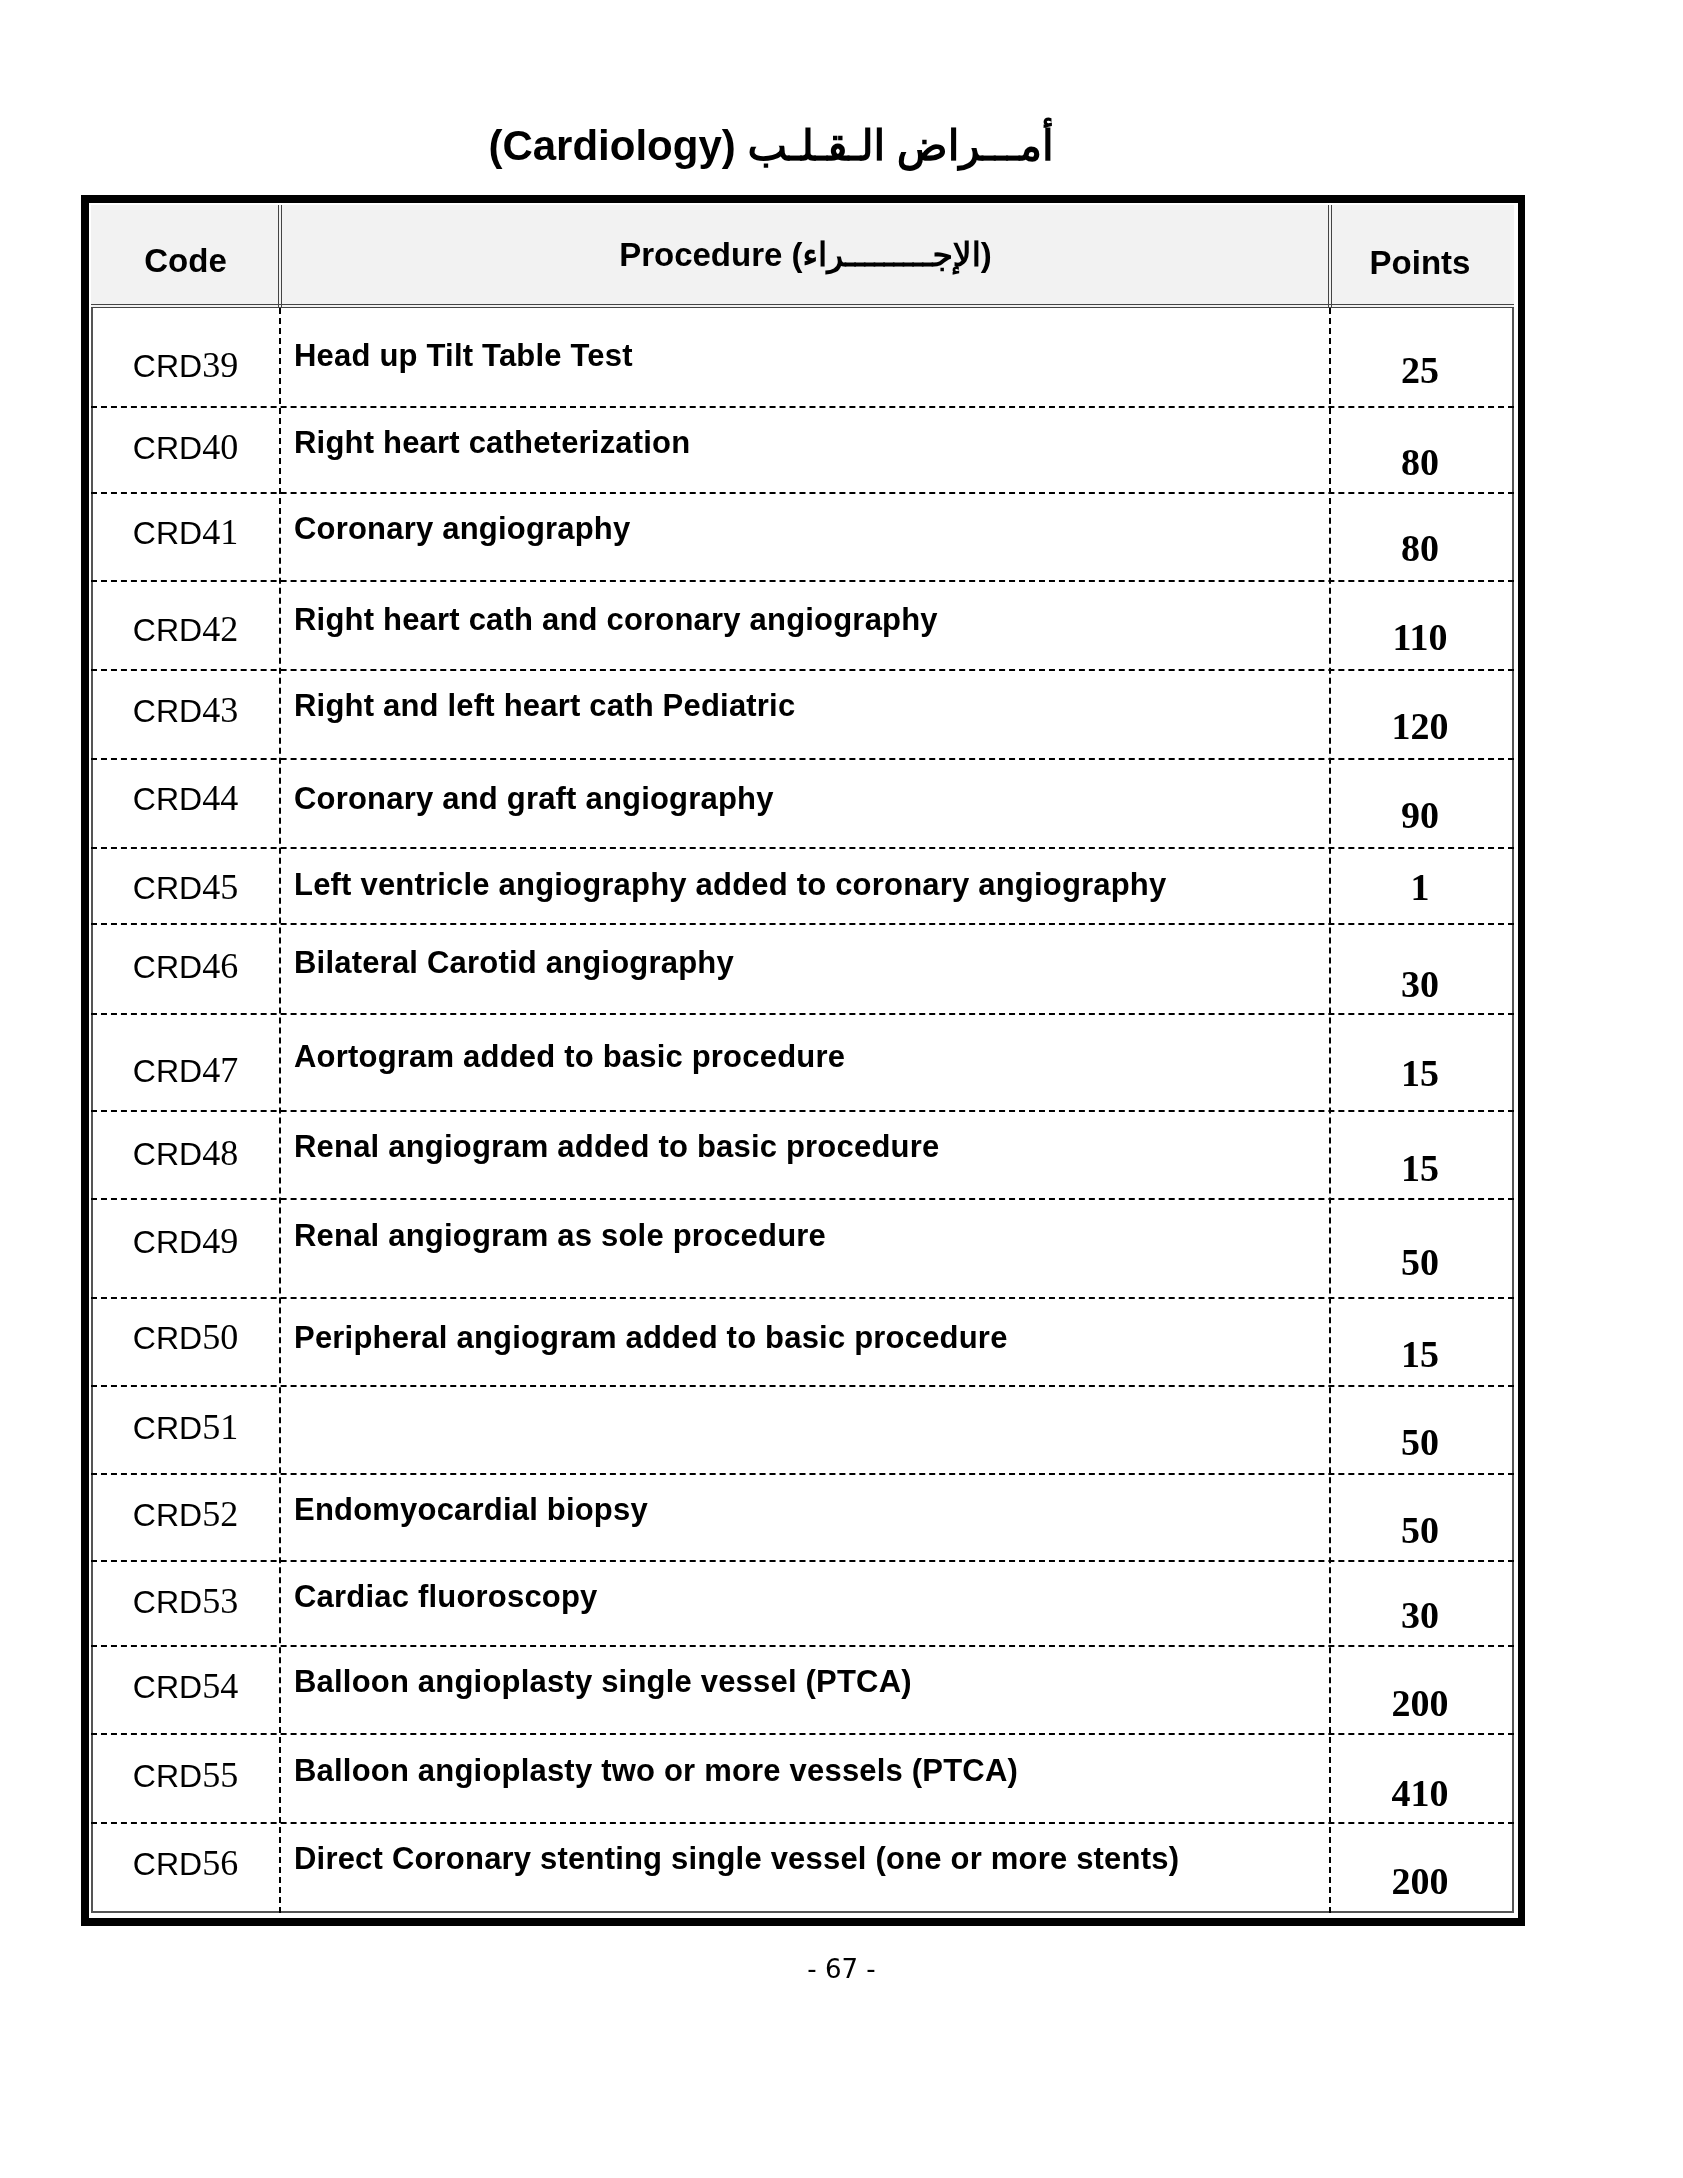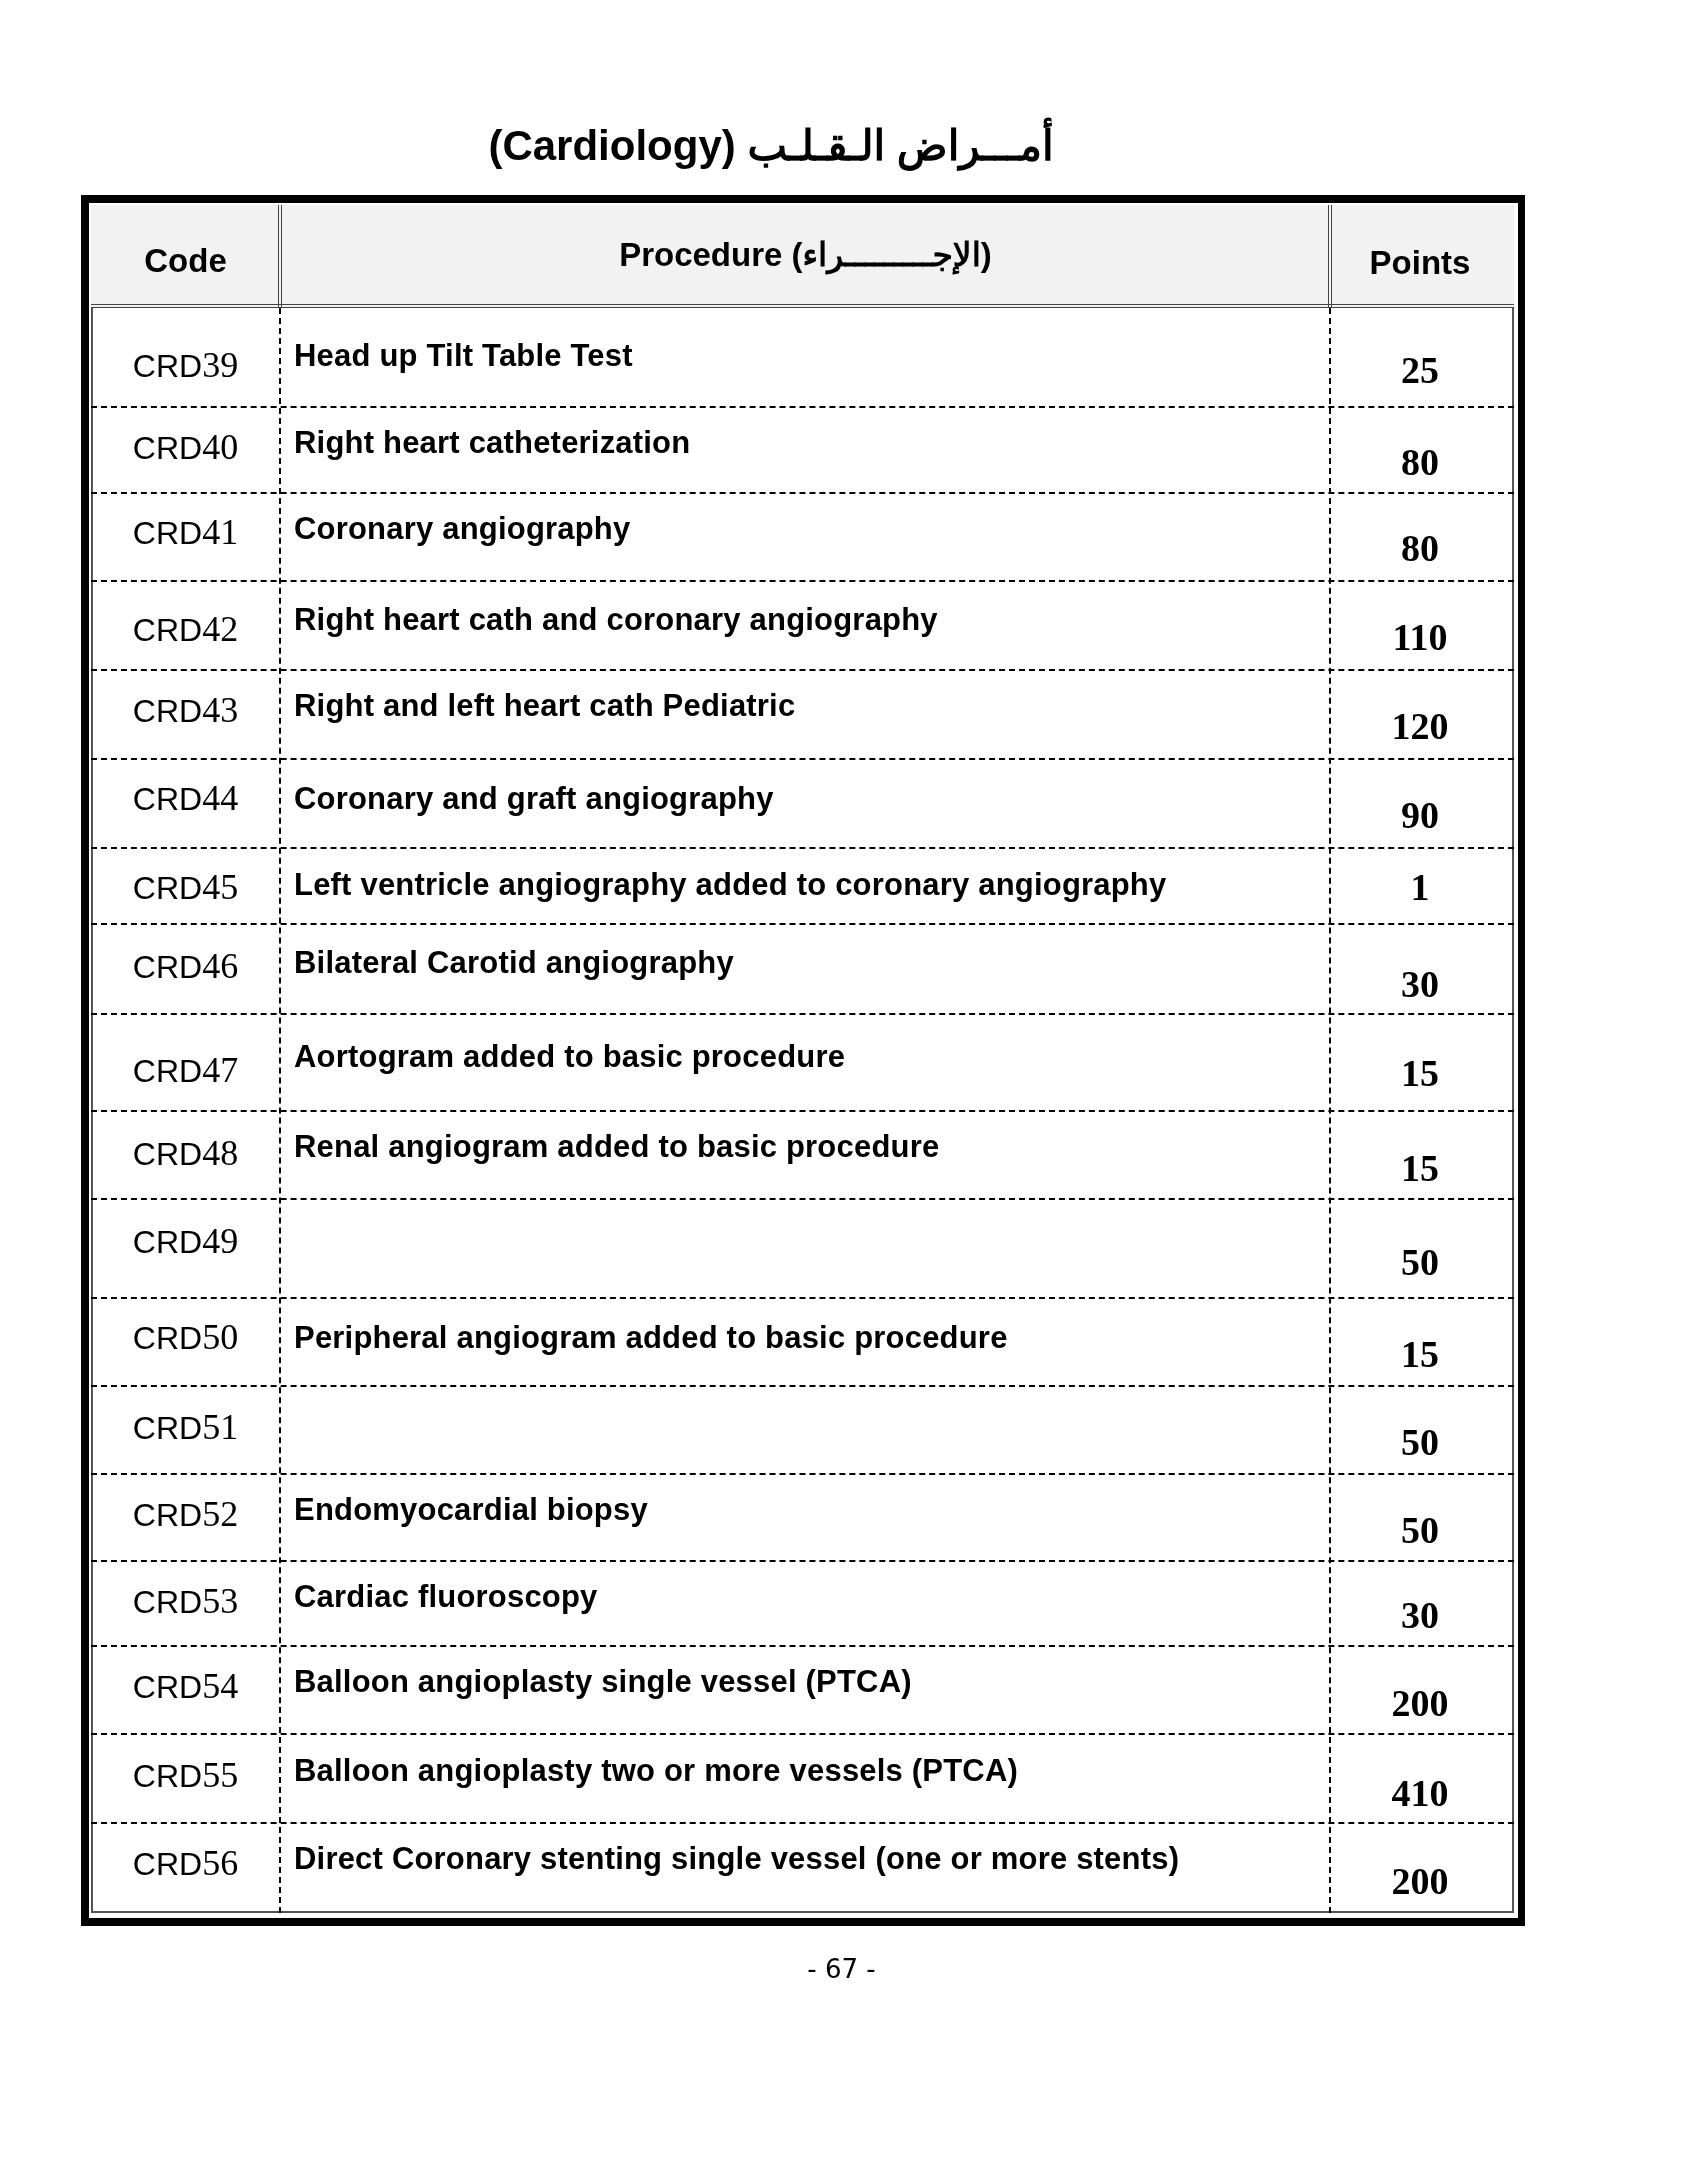--- a/index.html
+++ b/index.html
@@ -100,20 +100,21 @@
     <div class="proc" style="top:24px;">Aortogram added to basic procedure</div>
     <div class="pts" style="top:36px;">15</div>
   </div>
   <div class="row" style="top:1112px;height:88px;">
     <div class="code" style="top:20px;"><span>CRD</span><span class="num">48</span></div>
     <div class="proc" style="top:17px;">Renal angiogram added to basic procedure</div>
     <div class="pts" style="top:34px;">15</div>
   </div>
   <div class="row" style="top:1200px;height:99px;">
     <div class="code" style="top:20px;"><span>CRD</span><span class="num">49</span></div>
+    <div class="proc" style="top:18px;">Renal angiogram as sole procedure</div>
     <div class="pts" style="top:40px;">50</div>
   </div>
   <div class="row" style="top:1299px;height:88px;">
     <div class="code" style="top:17px;"><span>CRD</span><span class="num">50</span></div>
     <div class="proc" style="top:21px;">Peripheral angiogram added to basic procedure</div>
     <div class="pts" style="top:33px;">15</div>
   </div>
   <div class="row" style="top:1387px;height:88px;">
     <div class="code" style="top:19px;"><span>CRD</span><span class="num">51</span></div>
     <div class="pts" style="top:33px;">50</div>

